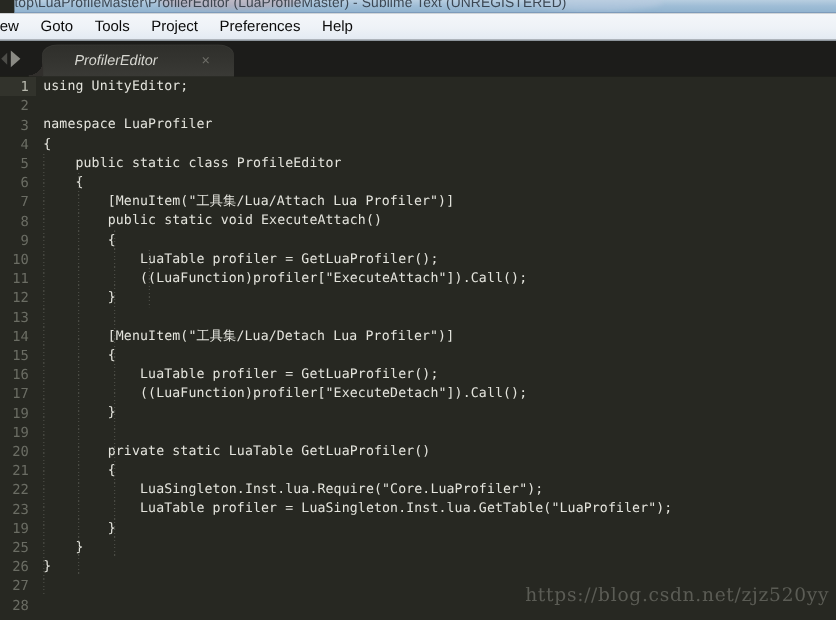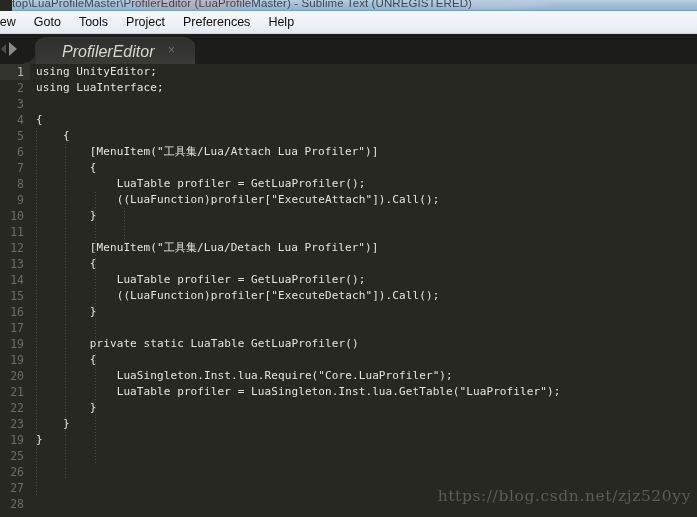--- a/index.html
+++ b/index.html
@@ -129,21 +129,21 @@
     position: absolute;
     left: -11px; bottom: 0;
     width: 12px; height: 13px;
     background: radial-gradient(circle at 0% 0%, rgba(0,0,0,0) 65%, #312f2c 66%);
   }
   #tab-label {
     position: absolute;
     left: 27px; top: 6px;
     font-family: "Liberation Sans", sans-serif;
     font-style: italic;
-    font-size: 16px;
+    font-size: 12px;
     color: #d8d8d2;
     white-space: nowrap;
   }
   #tab-close {
     position: absolute;
     right: 20px; top: 6px;
     font-family: "Liberation Sans", sans-serif;
     font-size: 12px;
     color: #6e6e68;
     line-height: 14px;
@@ -278,25 +278,27 @@
       <div class="gutter-line">22</div>
       <div class="gutter-line">23</div>
       <div class="gutter-line">19</div>
       <div class="gutter-line">25</div>
       <div class="gutter-line">26</div>
       <div class="gutter-line">27</div>
       <div class="gutter-line">28</div>
     </div>
   <div id="code">
       <div class="code-line">using UnityEditor;</div>
-      <div class="code-line">using LuaInterface;</div>
       <div class="code-line"></div>
+      <div class="code-line">namespace LuaProfiler</div>
       <div class="code-line">{</div>
+      <div class="code-line">    public static class ProfileEditor</div>
       <div class="code-line">    {</div>
       <div class="code-line">        [MenuItem("工具集/Lua/Attach Lua Profiler")]</div>
+      <div class="code-line">        public static void ExecuteAttach()</div>
       <div class="code-line">        {</div>
       <div class="code-line">            LuaTable profiler = GetLuaProfiler();</div>
       <div class="code-line">            ((LuaFunction)profiler["ExecuteAttach"]).Call();</div>
       <div class="code-line">        }</div>
       <div class="code-line"></div>
       <div class="code-line">        [MenuItem("工具集/Lua/Detach Lua Profiler")]</div>
       <div class="code-line">        {</div>
       <div class="code-line">            LuaTable profiler = GetLuaProfiler();</div>
       <div class="code-line">            ((LuaFunction)profiler["ExecuteDetach"]).Call();</div>
       <div class="code-line">        }</div>

